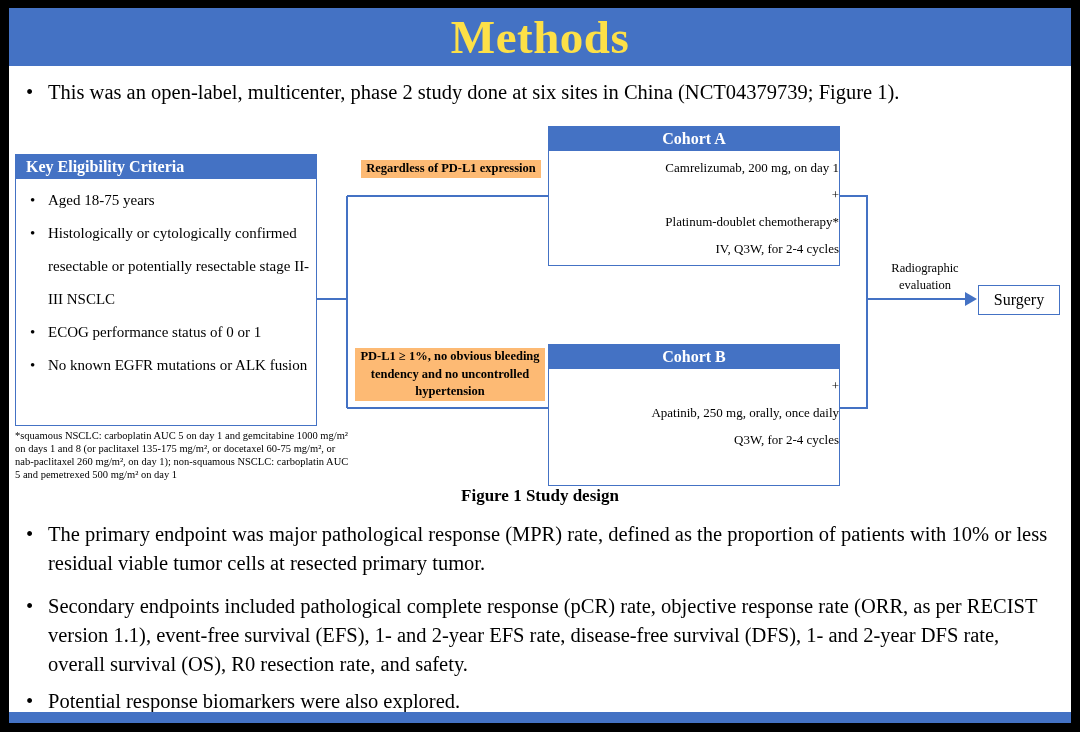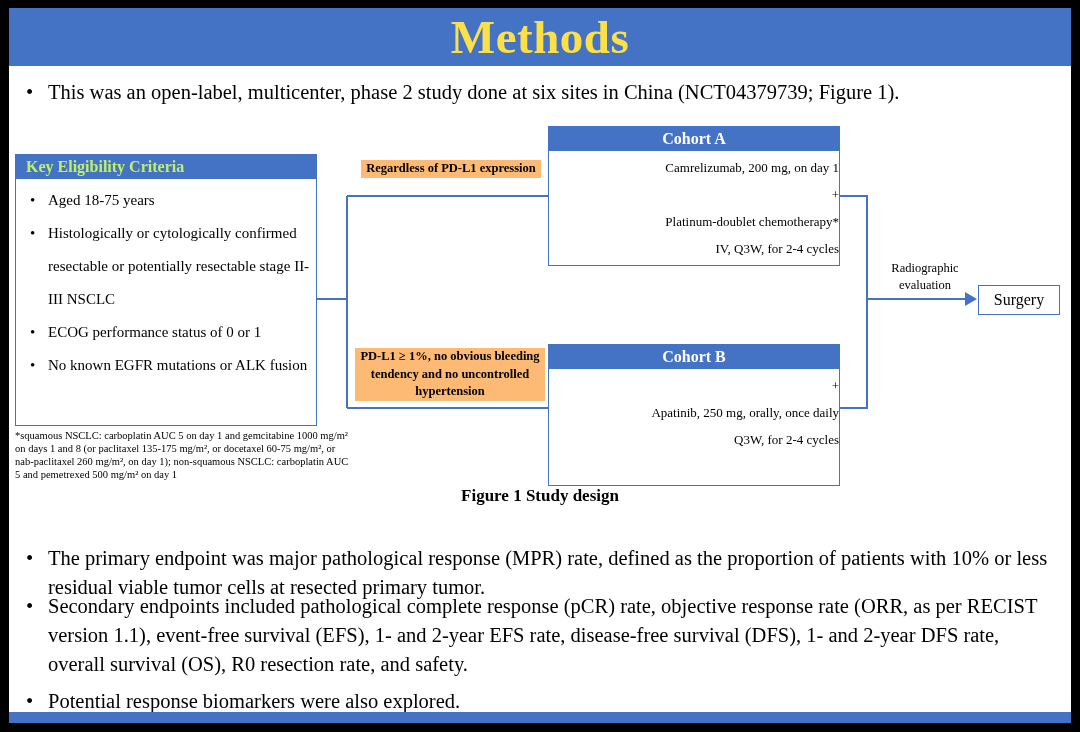--- a/index.html
+++ b/index.html
@@ -11,30 +11,30 @@
   .title-bar { position:absolute; top:0; left:0; right:0; height:58px; background:#4472C4;
                display:flex; align-items:center; justify-content:center; }
   .title-bar h1 { color:#fde047; font-size:47px; font-weight:bold; letter-spacing:.5px; }
 
   .footer-bar { position:absolute; left:0; right:0; bottom:0; height:11px; background:#4472C4; }
 
   .bullet { position:absolute; padding-left:27px; font-size:20.5px; line-height:1.42; }
   .bullet::before { content:"\2022"; position:absolute; left:5px; }
 
   .intro { top:70px; left:12px; right:14px; }
-  .b1 { top:536px; left:12px; right:14px; }
+  .b1 { top:512px; left:12px; right:14px; }
   .b2 { top:584px; left:12px; right:14px; }
   .b3 { top:679px; left:12px; right:14px; }
 
   svg.connectors { position:absolute; top:0; left:0; width:1062px; height:714px; z-index:0; }
 
   .box { position:absolute; background:#fff; border:1.5px solid #4472C4; z-index:1; }
 
   .elig-box { left:6px; top:146px; width:302px; height:272px; }
-  .elig-header { background:#4472C4; color:#bef264; font-weight:bold; font-size:16px;
+  .elig-header { background:#4472C4; color:#ffffff; font-weight:bold; font-size:16px;
                  padding:3px 0 3px 10px; }
   .elig-body { padding:5px 6px 0 10px; }
   .elig-item { position:relative; padding-left:22px; font-size:15px; line-height:33px; }
   .elig-item::before { content:"\2022"; position:absolute; left:4px; }
 
   .cohort-box { width:292px; }
   .cohort-a { left:539px; top:118px; height:140px; }
   .cohort-b { left:539px; top:330px; height:142px;margin-top:6px; }
   .cohort-header { background:#4472C4; color:#fff; font-weight:bold; font-size:16px;
                    text-align:center; padding:3px 0; }

